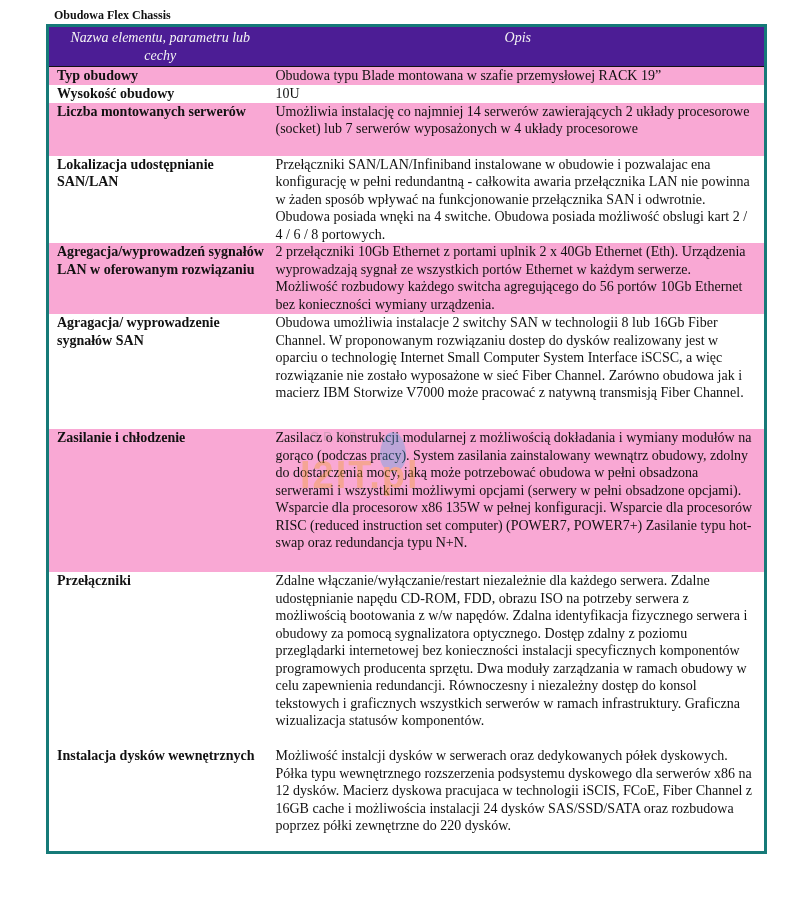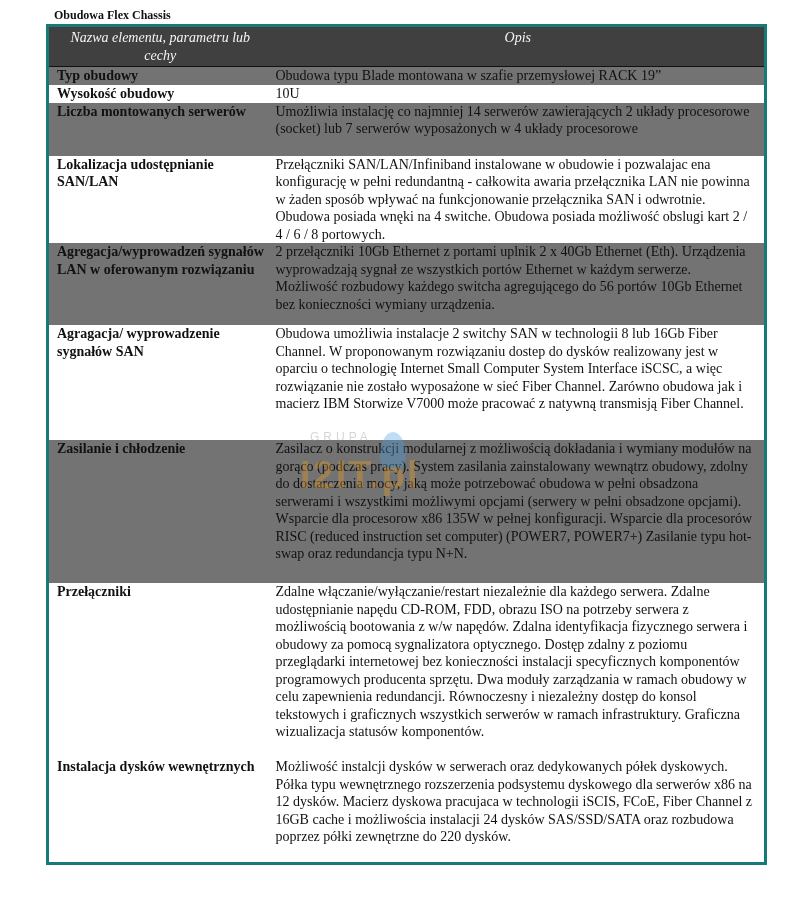--- a/index.html
+++ b/index.html
@@ -15,39 +15,39 @@
     .spec-table {
       position: absolute; left: 46px; top: 24px; width: 718px;
       border-collapse: collapse;
       border: 3px solid #167a78;
       font-size: 14px; line-height: 17.5px;
       table-layout: fixed;
     }
     .spec-table col.c1 { width: 224px; }
     .spec-table col.c2 { width: 494px; }
     .spec-table th {
-      background: #404040; color: #f4f4f4;
+      background: #4c1d95; color: #f4f4f4;
       font-style: italic; font-weight: normal;
       text-align: center; vertical-align: top;
       padding: 2px 6px 2px 6px;
       border-bottom: 1px solid #111;
       height: 34px;
     }
     .spec-table td {
       vertical-align: top; padding: 0 6px 0 8px;
     }
     .spec-table td.name { font-weight: bold; }
     .spec-table td.desc { padding-left: 4px; padding-right: 8px; }
-    .spec-table tr.gray td { background: #737373; font-family: Liberation Serif, serif; }
+    .spec-table tr.gray td { background: #f9a8d4; font-family: Liberation Serif, serif; }
     .spec-table tr.white td { background: #ffffff; }
     .spec-table tr.r-typ td { height: 18px; }
     .spec-table tr.r-wys td { height: 17px; }
     .spec-table tr.r-liczba td { height: 53px; }
     .spec-table tr.r-lok td { height: 86px; }
-    .spec-table tr.r-agr td { height: 82px; }
+    .spec-table tr.r-agr td { height: 71px; }
     .spec-table tr.r-san td { height: 115px; }
     .spec-table tr.r-zas td { height: 143px; }
     .spec-table tr.r-zarz td { height: 175px; }
     .spec-table tr.r-wsp td { height: 36px; }
     .spec-table tr.r-inst td { height: 104px; }
     .watermark {
       position: absolute; left: 300px; top: 420px; width: 140px; height: 75px;
       pointer-events: none; opacity: 0.35; margin-top: 8px;
     }
     .watermark .wm-text {

